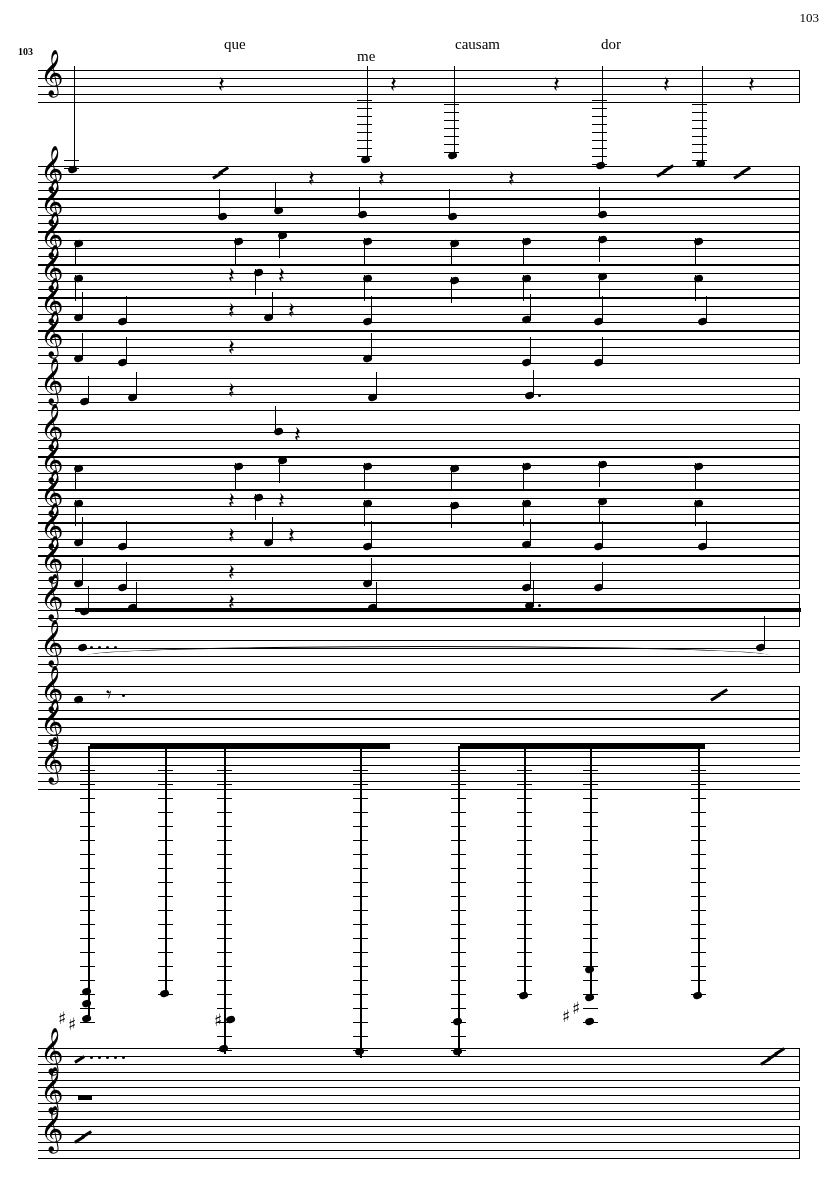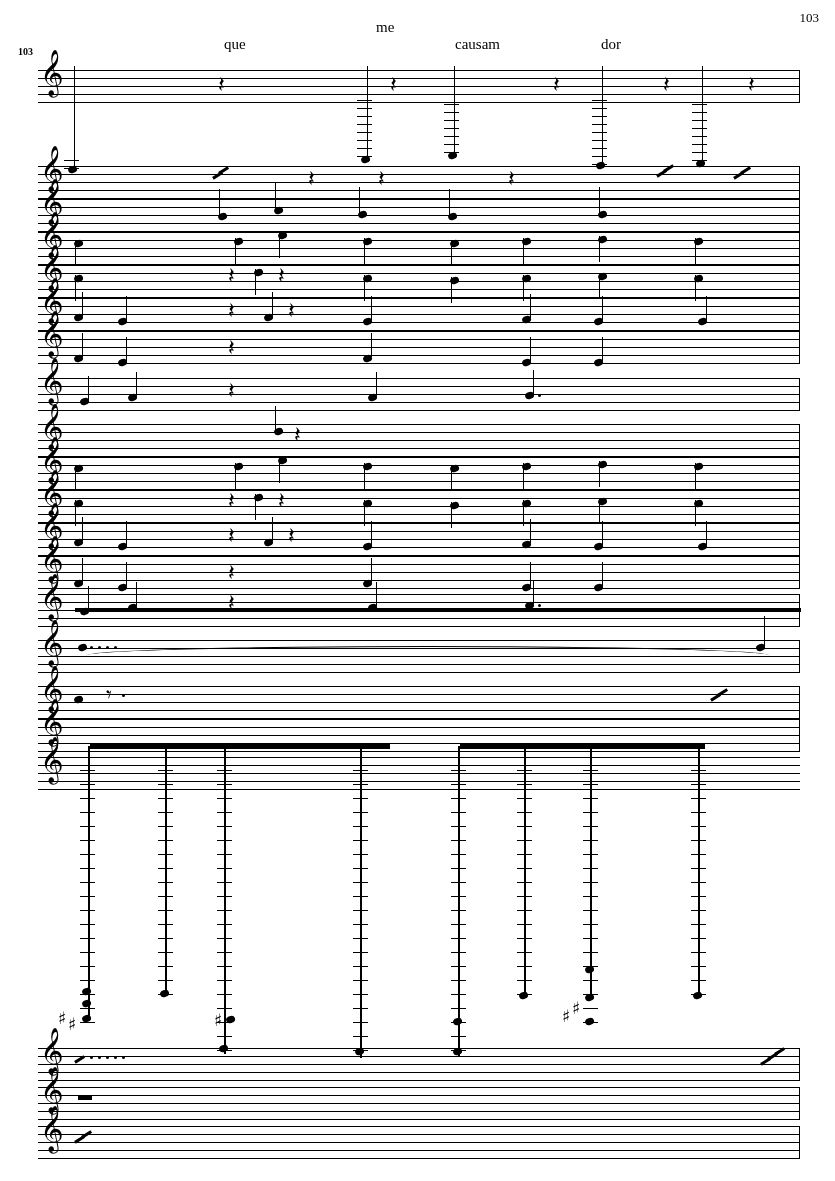--- a/index.html
+++ b/index.html
@@ -136,21 +136,21 @@
 </style>
 </head>
 <body>
 
 <div id="page">
 
   <div class="page-number">103</div>
   <div class="measure-number" style="left:18px; top:46px;">103</div>
 
   <div class="lyric" style="left:224px; top:36px;">que</div>
-  <div class="lyric" style="left:357px; top:19px;margin-left:19px;">me</div>
+  <div class="lyric" style="left:357px; top:48px;">me</div>
   <div class="lyric" style="left:455px; top:36px;">causam</div>
   <div class="lyric" style="left:601px; top:36px;">dor</div>
 
   <div class="staff" style="top:70px;">
     <div class="line l0"></div>
     <div class="line l1"></div>
     <div class="line l2"></div>
     <div class="line l3"></div>
     <div class="line l4"></div>
     <div class="barline-right"></div>

